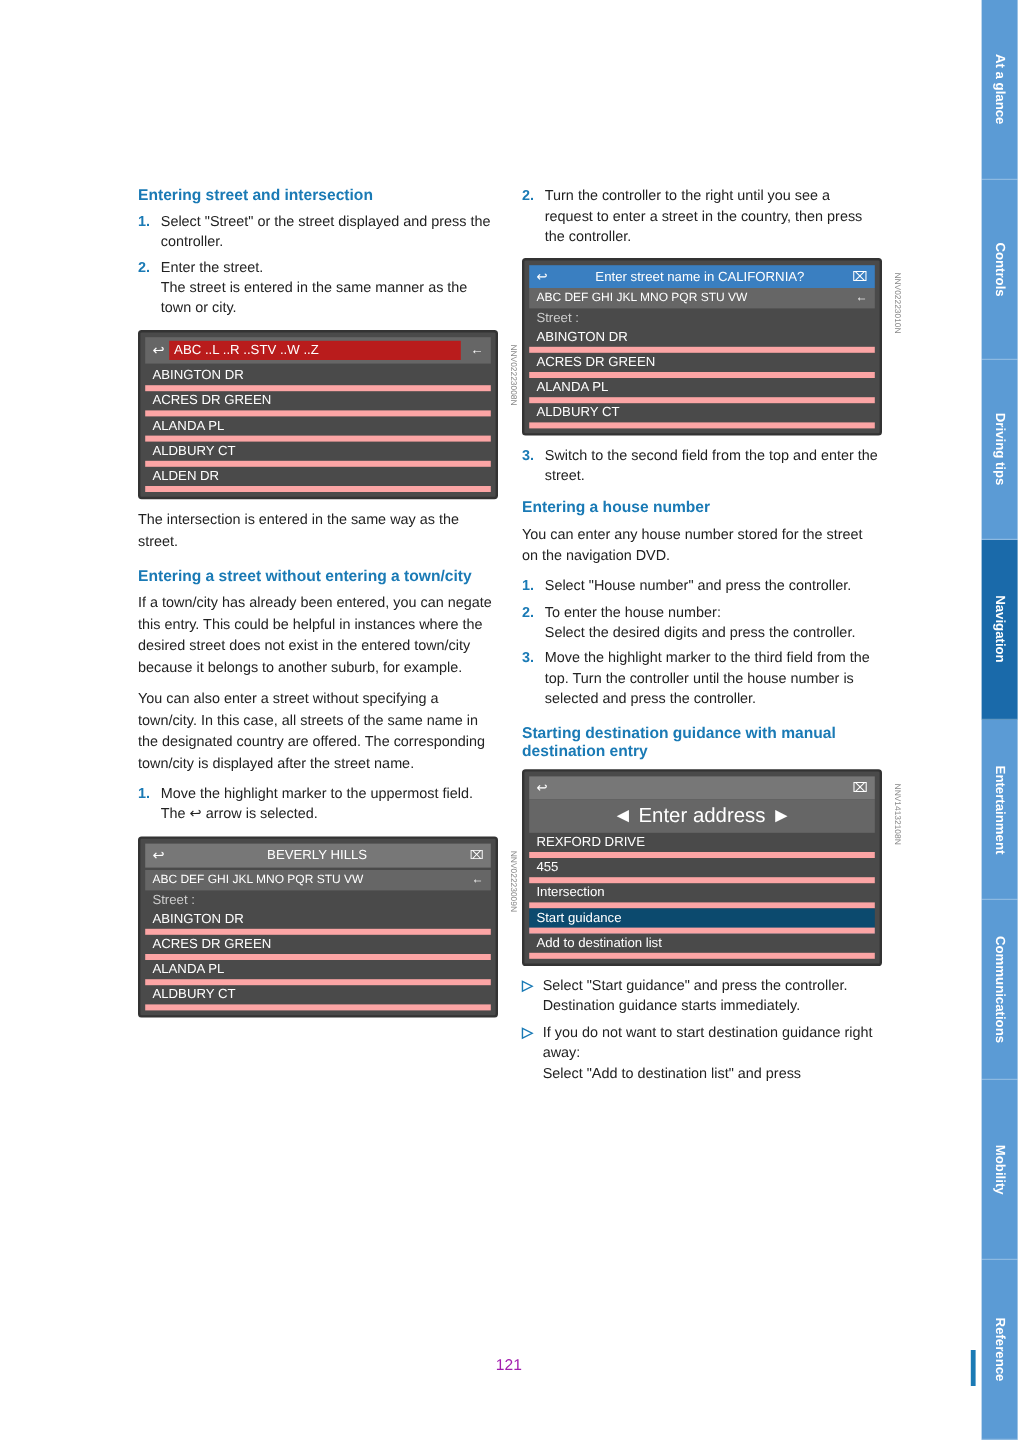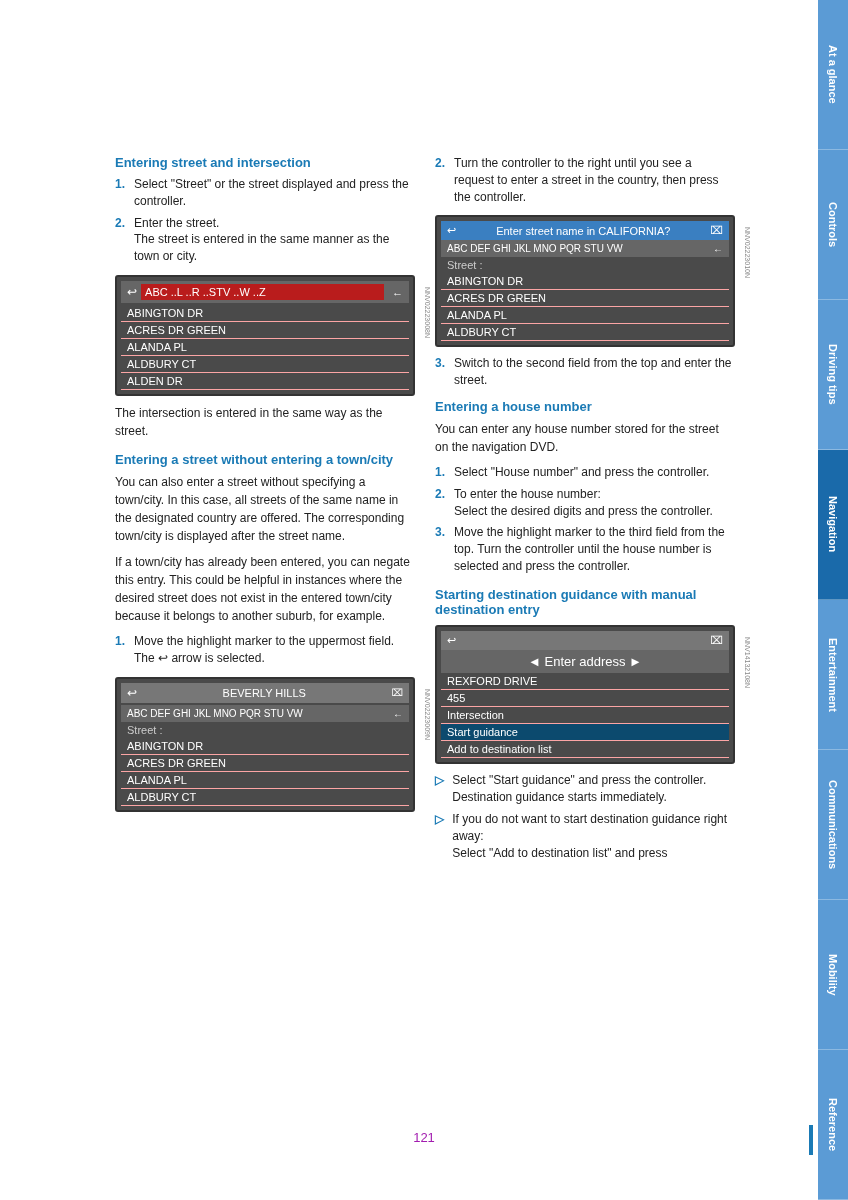--- a/index.html
+++ b/index.html
@@ -80,21 +80,21 @@
       padding: 3px 6px;
       display: flex;
       align-items: center;
       gap: 4px;
       margin-bottom: 2px;
     }
 
     .nav-list-item {
       padding: 2px 6px;
       font-size: 11px;
-      border-bottom: 1px solid #fca5a5;
+      border-bottom: 5px solid #fca5a5;
     }
 
     .nav-list-item.highlighted {
       background: #0c4a6e;
     }
 
     .nav-label {
       color: #ccc;
       padding: 2px 6px;
       font-size: 11px;
@@ -237,22 +237,22 @@
           <div class="nav-list-item">ALDBURY CT</div>
           <div class="nav-list-item">ALDEN DR</div>
           <div style="position:absolute; right:-18px; top:10px; font-size:7px; color:#888; writing-mode:vertical-rl;">NNV02223008N</div>
         </div>
 
         <div class="body-text">The intersection is entered in the same way as the street.</div>
       </div>
 
       <div class="section-spacer">
         <div class="section-title">Entering a street without entering a town/city</div>
+        <div class="body-text">If a town/city has already been entered, you can negate this entry. This could be helpful in instances where the desired street does not exist in the entered town/city because it belongs to another suburb, for example.</div>
         <div class="body-text">You can also enter a street without specifying a town/city. In this case, all streets of the same name in the designated country are offered. The corresponding town/city is displayed after the street name.</div>
-        <div class="body-text">If a town/city has already been entered, you can negate this entry. This could be helpful in instances where the desired street does not exist in the entered town/city because it belongs to another suburb, for example.</div>
 
         <ul class="step-list">
           <li>
             <span class="step-num">1.</span>
             <span class="step-text">Move the highlight marker to the uppermost field.<br>The ↩ arrow is selected.</span>
           </li>
         </ul>
 
         <div class="nav-screen" style="position:relative;">
           <div class="nav-screen-header" style="background:#777;">
@@ -330,21 +330,21 @@
       </div>
 
       <div class="section-spacer">
         <div class="section-title">Starting destination guidance with manual destination entry</div>
 
         <div class="nav-screen" style="position:relative;">
           <div style="background:#777; padding:3px 6px; display:flex; align-items:center; justify-content:space-between;">
             <span>↩</span>
             <span>⌧</span>
           </div>
-          <div style="background:#666; padding:4px 10px; text-align:center; font-size:13px;">◄ Enter address ►</div>
+          <div style="background:#666; padding:4px 10px; text-align:center; font-size:17px;">◄ Enter address ►</div>
           <div class="nav-list-item">REXFORD DRIVE</div>
           <div class="nav-list-item">455</div>
           <div class="nav-list-item">Intersection</div>
           <div class="nav-list-item highlighted">Start guidance</div>
           <div class="nav-list-item">Add to destination list</div>
           <div style="position:absolute; right:-18px; top:10px; font-size:7px; color:#888; writing-mode:vertical-rl;">NNV14132108N</div>
         </div>
 
         <div class="note-item">
           <span class="note-arrow">▷</span>

